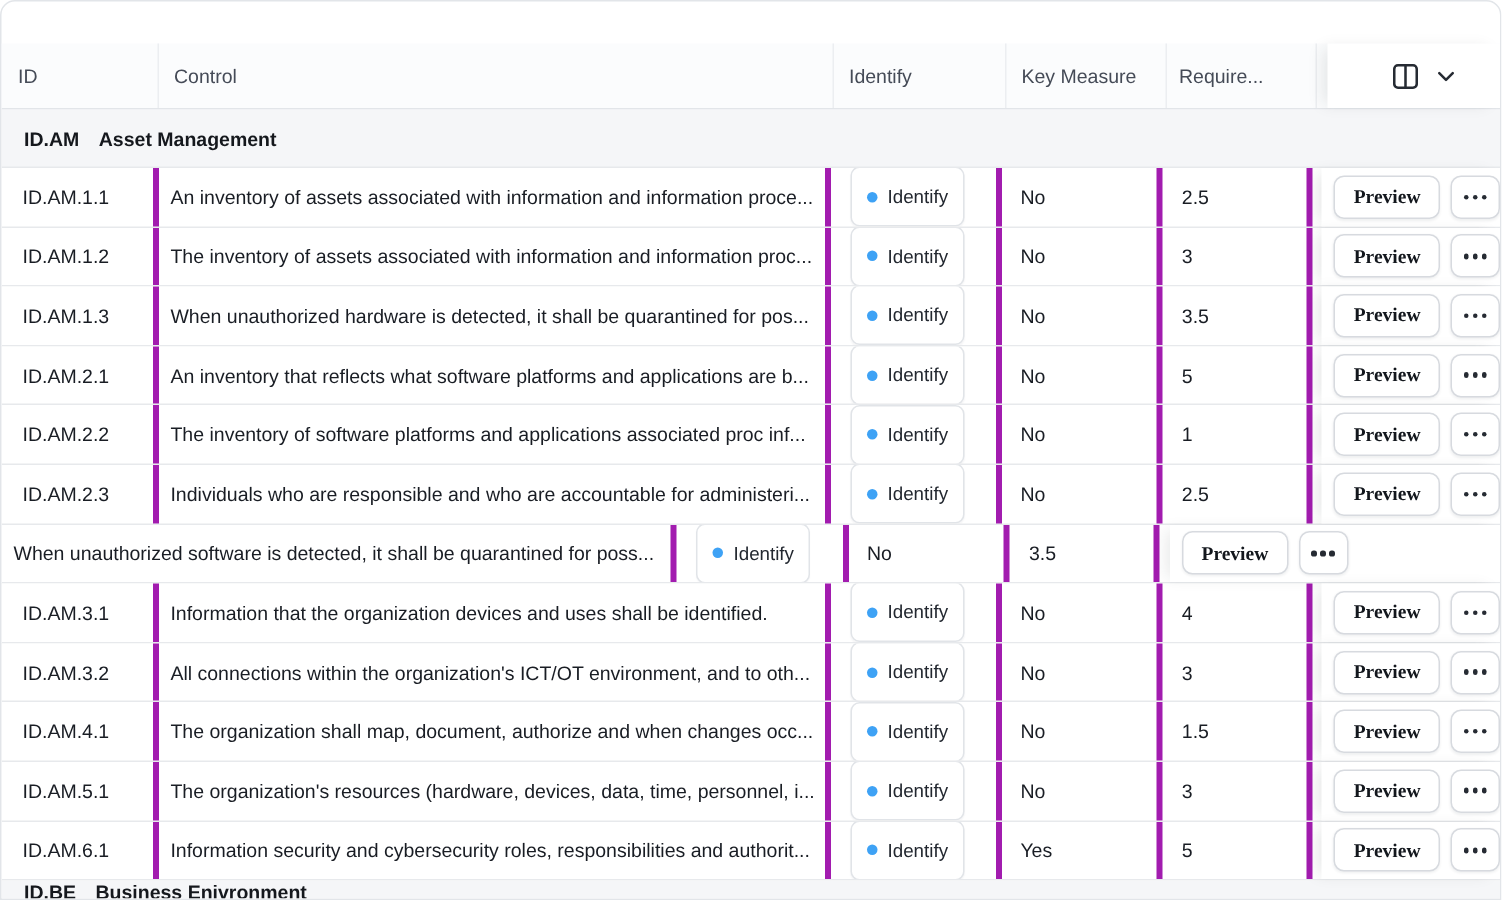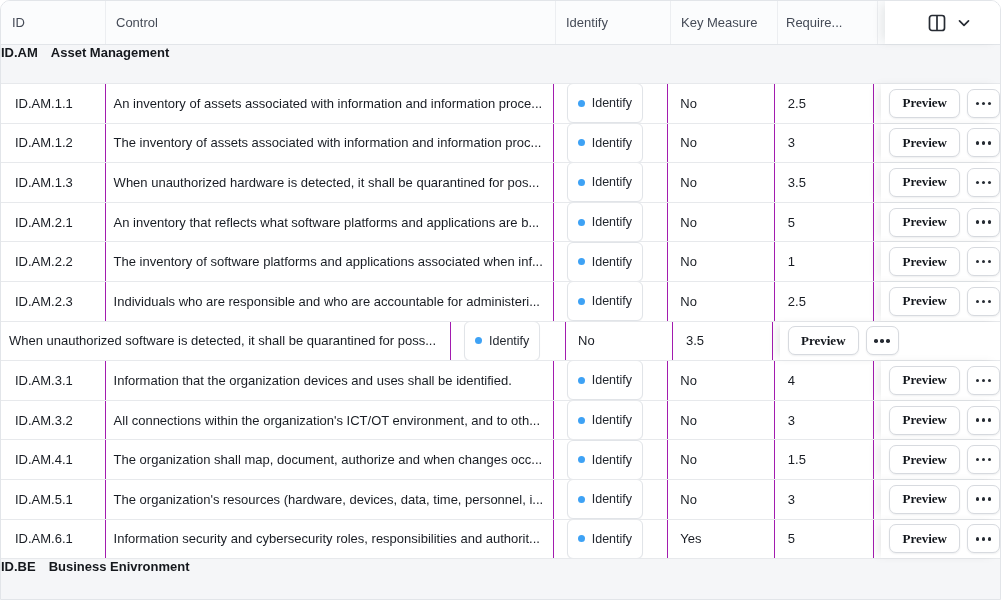--- a/index.html
+++ b/index.html
@@ -14,20 +14,21 @@
     background: #fff;
     display: flex; flex-direction: column;
   }
 
   
   .thead {
     height: 44px; flex: 0 0 44px;
     display: flex; align-items: stretch;
     background: #fbfcfd;
     border-bottom: 1px solid #e2e5e9;
+    margin-top: 28px;
   }
   .th {
     display: flex; align-items: center;
     font-size: 13px; color: #454b57;
     border-right: 1px solid #eceef1;
     white-space: nowrap; overflow: hidden;
   }
   .th-id       { width: 105px; padding-left: 11px; }
   .th-control  { width: 450px; padding-left: 10px; }
   .th-function { width: 115px; padding-left: 10px; }
@@ -45,39 +46,39 @@
   .icon-btn {
     background: none; border: none; cursor: pointer;
     display: flex; align-items: center; gap: 10px; color: #262b33;
   }
 
   
   .tbody { flex: 1; display: flex; flex-direction: column; overflow: hidden; }
 
   .group-row {
     height: 39px; flex: 0 0 39px;
-    display: flex; align-items: flex-start;
+    display: flex; align-items: center;
     background: #f5f6f8;
     border-bottom: 1px solid #e7e9ec;
-    padding-left: 0;
+    padding-left: 15px;
     font-size: 13px; font-weight: 700; color: #15181d;
   }
   .group-row .group-id { margin-right: 13px; }
   .group-row.grow { flex: 1 1 auto; border-bottom: none; }
 
   .tr {
     height: 39.6px; flex: 0 0 39.6px;
     display: flex; align-items: stretch;
     background: #fff;
     border-bottom: 1px solid #e7e9ec;
   }
   .td {
     display: flex; align-items: center;
     font-size: 13px; color: #191d24;
-    border-right: 1px solid #a21caf;
+    border-right: 4px solid #a21caf;
     white-space: nowrap; overflow: hidden; text-align: right;
   }
   .td-id       { width: 105px; padding-left: 14px; }
   .td-control  { width: 450px; padding-left: 8px; }
   .td-function { width: 115px; padding-left: 13px; }
   .td-km       { width: 107px; padding-left: 12px; }
   .td-req      { width: 100px; padding-left: 13px; }
   .td-gap      { width: 7px; border-right: none; }
   .td-pinned {
     flex: 1;
@@ -239,21 +240,21 @@
                 <i></i>
                 <i></i>
                 <i></i>
               </span>
       </button>
     </div>
   </div>
 
   <div class="tr">
     <div class="td td-id">ID.AM.2.2</div>
-    <div class="td td-control">The inventory of software platforms and applications associated when inf...</div>
+    <div class="td td-control">The inventory of software platforms and applications associated proc inf...</div>
     <div class="td td-function">
       <span class="badge">
         <span class="dot" style="background: rgb(62, 162, 245);"></span>
         <span>Identify</span>
       </span>
     </div>
     <div class="td td-km">No</div>
     <div class="td td-req">1</div>
     <div class="td-gap"></div>
     <div class="td-pinned">

